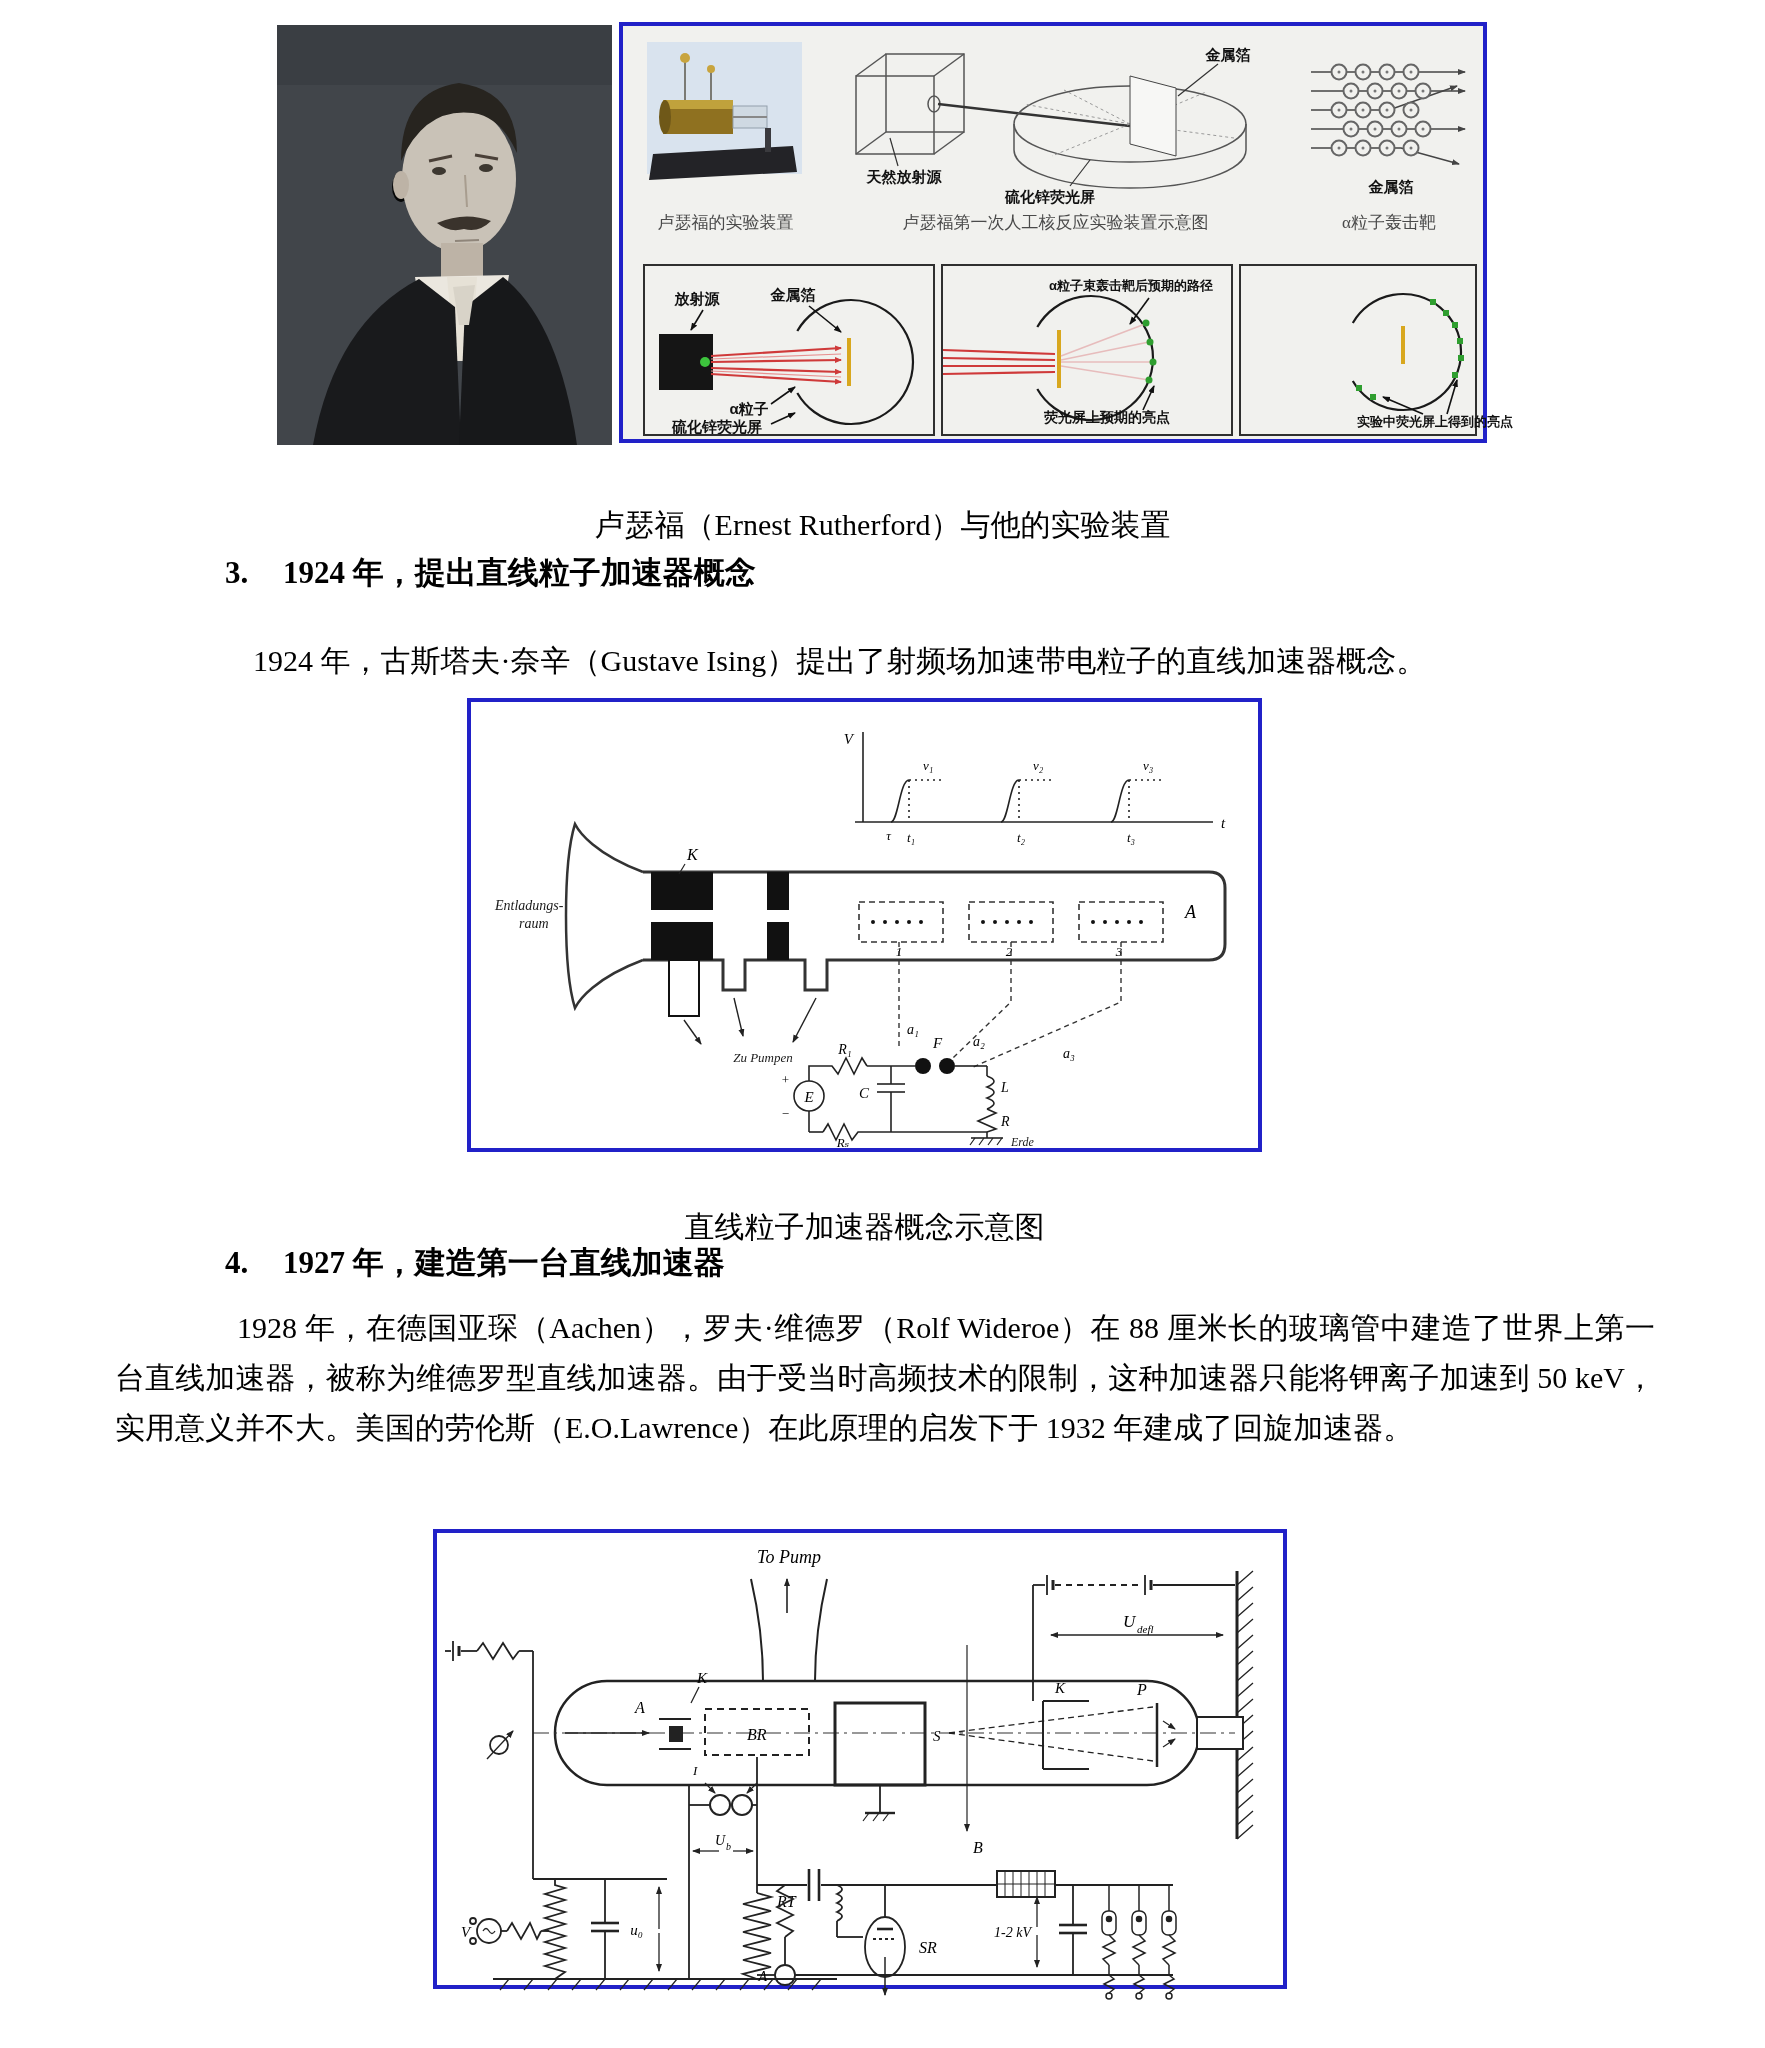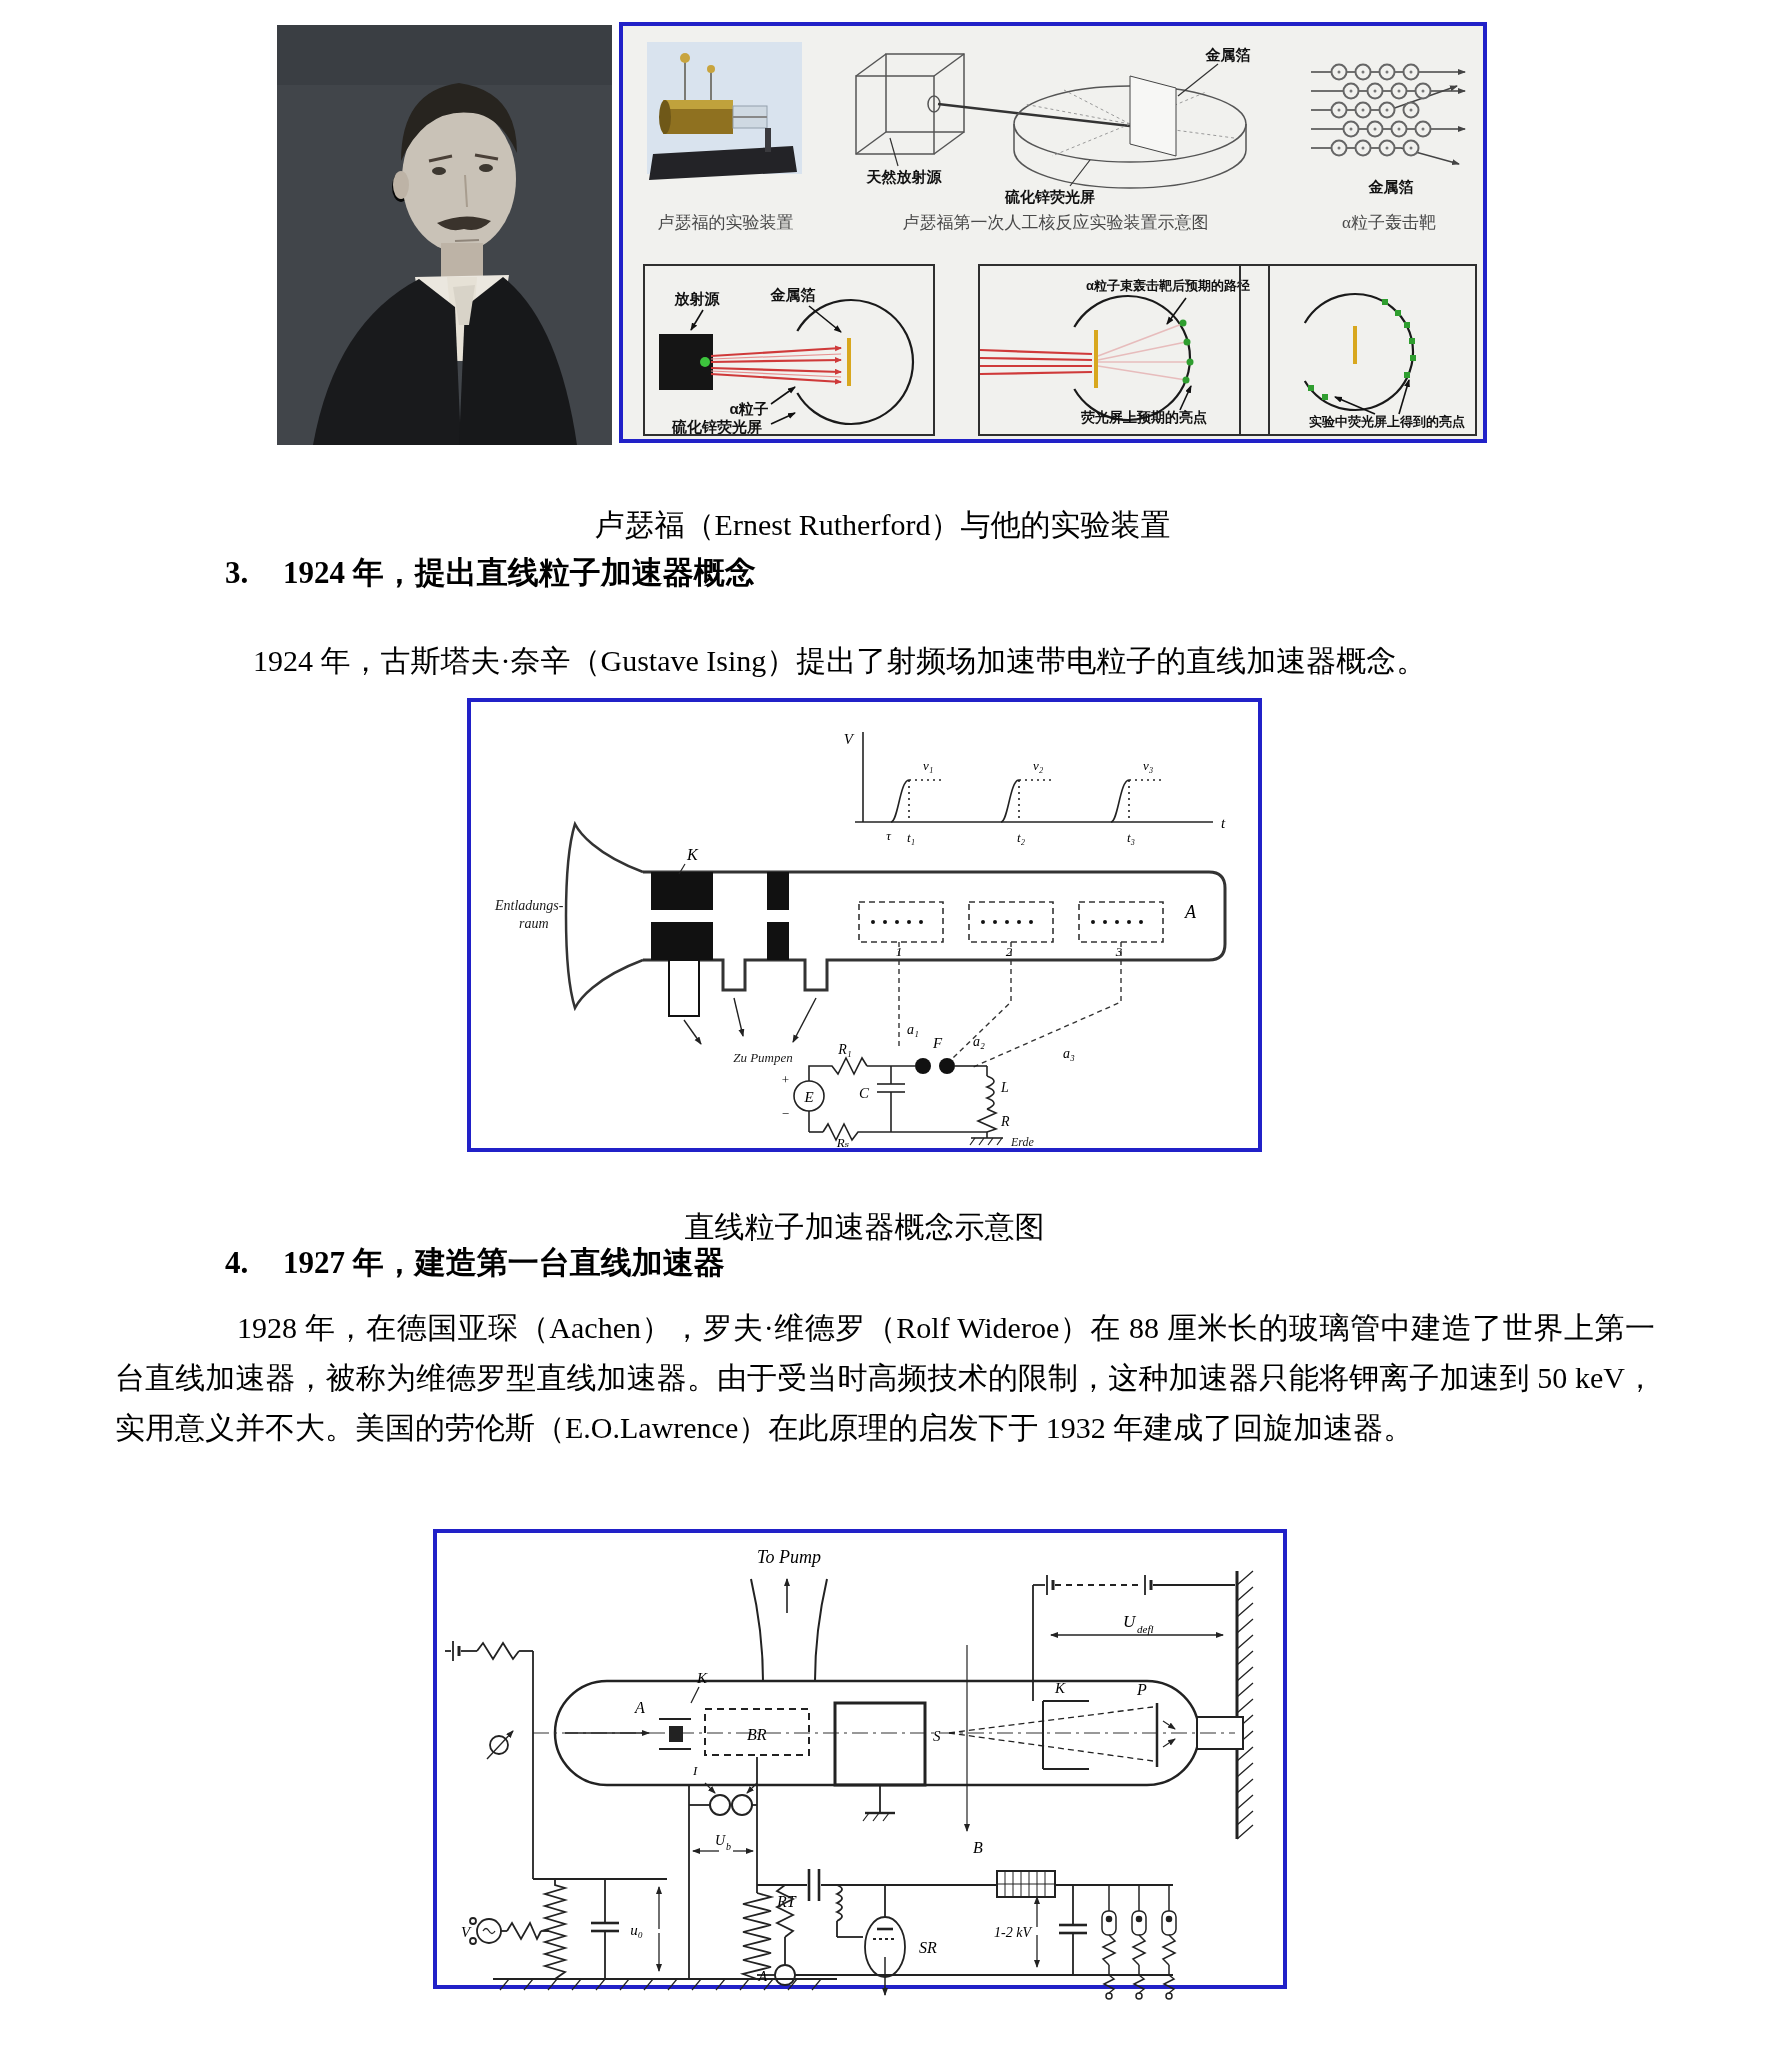--- a/index.html
+++ b/index.html
@@ -171,21 +171,21 @@
           <line x1="126" y1="138" x2="150" y2="121" marker-end="url(#arS1)"></line>
           <line x1="126" y1="158" x2="150" y2="147" marker-end="url(#arS1)"></line>
         </g>
         <text x="52" y="38" class="cjk" font-size="15" text-anchor="middle">放射源</text>
         <text x="148" y="34" class="cjk" font-size="15" text-anchor="middle">金属箔</text>
         <text x="104" y="148" class="cjk" font-size="15" text-anchor="middle">α粒子</text>
         <text x="72" y="166" class="cjk" font-size="15" text-anchor="middle">硫化锌荧光屏</text>
       </svg>
     </div>
 
-    <div class="subpanel" style="left:318px;top:238px;width:292px;height:172px;margin-left:37px;">
+    <div class="subpanel" style="left:318px;top:238px;width:292px;height:172px;">
       <svg width="288" height="168" viewBox="0 0 288 168">
         <defs>
           <marker id="arS2" markerWidth="10" markerHeight="8" refX="7" refY="3" orient="auto" markerUnits="userSpaceOnUse">
             <path d="M0,0 L8,3 L0,6 Z" fill="#111"></path>
           </marker>
         </defs>
         <path d="M94.3,61 A62,62 0 1 1 94.3,123" fill="none" stroke="#1a1a1a" stroke-width="2.2"></path>
         <g stroke="#cf3a3a" stroke-width="2.2">
           <line x1="0" y1="84" x2="112" y2="88"></line>
             <line x1="0" y1="92" x2="112" y2="94"></line>
@@ -207,21 +207,21 @@
         </g>
         <g stroke="#111" stroke-width="1.6">
           <line x1="206" y1="32" x2="187" y2="58" marker-end="url(#arS2)"></line>
           <line x1="200" y1="144" x2="211" y2="120" marker-end="url(#arS2)"></line>
         </g>
         <text x="188" y="24" class="cjk" font-size="13" text-anchor="middle">α粒子束轰击靶后预期的路径</text>
         <text x="164" y="156" class="cjk" font-size="14" text-anchor="middle">荧光屏上预期的亮点</text>
       </svg>
     </div>
 
-    <div class="subpanel" style="left:616px;top:238px;width:238px;height:172px;">
+    <div class="subpanel" style="left:616px;top:238px;width:238px;height:172px;padding-left:48px;">
       <svg width="234" height="168" viewBox="0 0 234 168">
         <defs>
           <marker id="arS3" markerWidth="10" markerHeight="8" refX="7" refY="3" orient="auto" markerUnits="userSpaceOnUse">
             <path d="M0,0 L8,3 L0,6 Z" fill="#111"></path>
           </marker>
         </defs>
         <path d="M63.8,57 A58,58 0 1 1 63.8,115" fill="none" stroke="#1a1a1a" stroke-width="2.2"></path>
         <line x1="114" y1="60" x2="114" y2="98" stroke="#d8a71e" stroke-width="4"></line>
         <g fill="#2f9e2f">
           <rect x="141" y="33" width="6" height="6"></rect>

